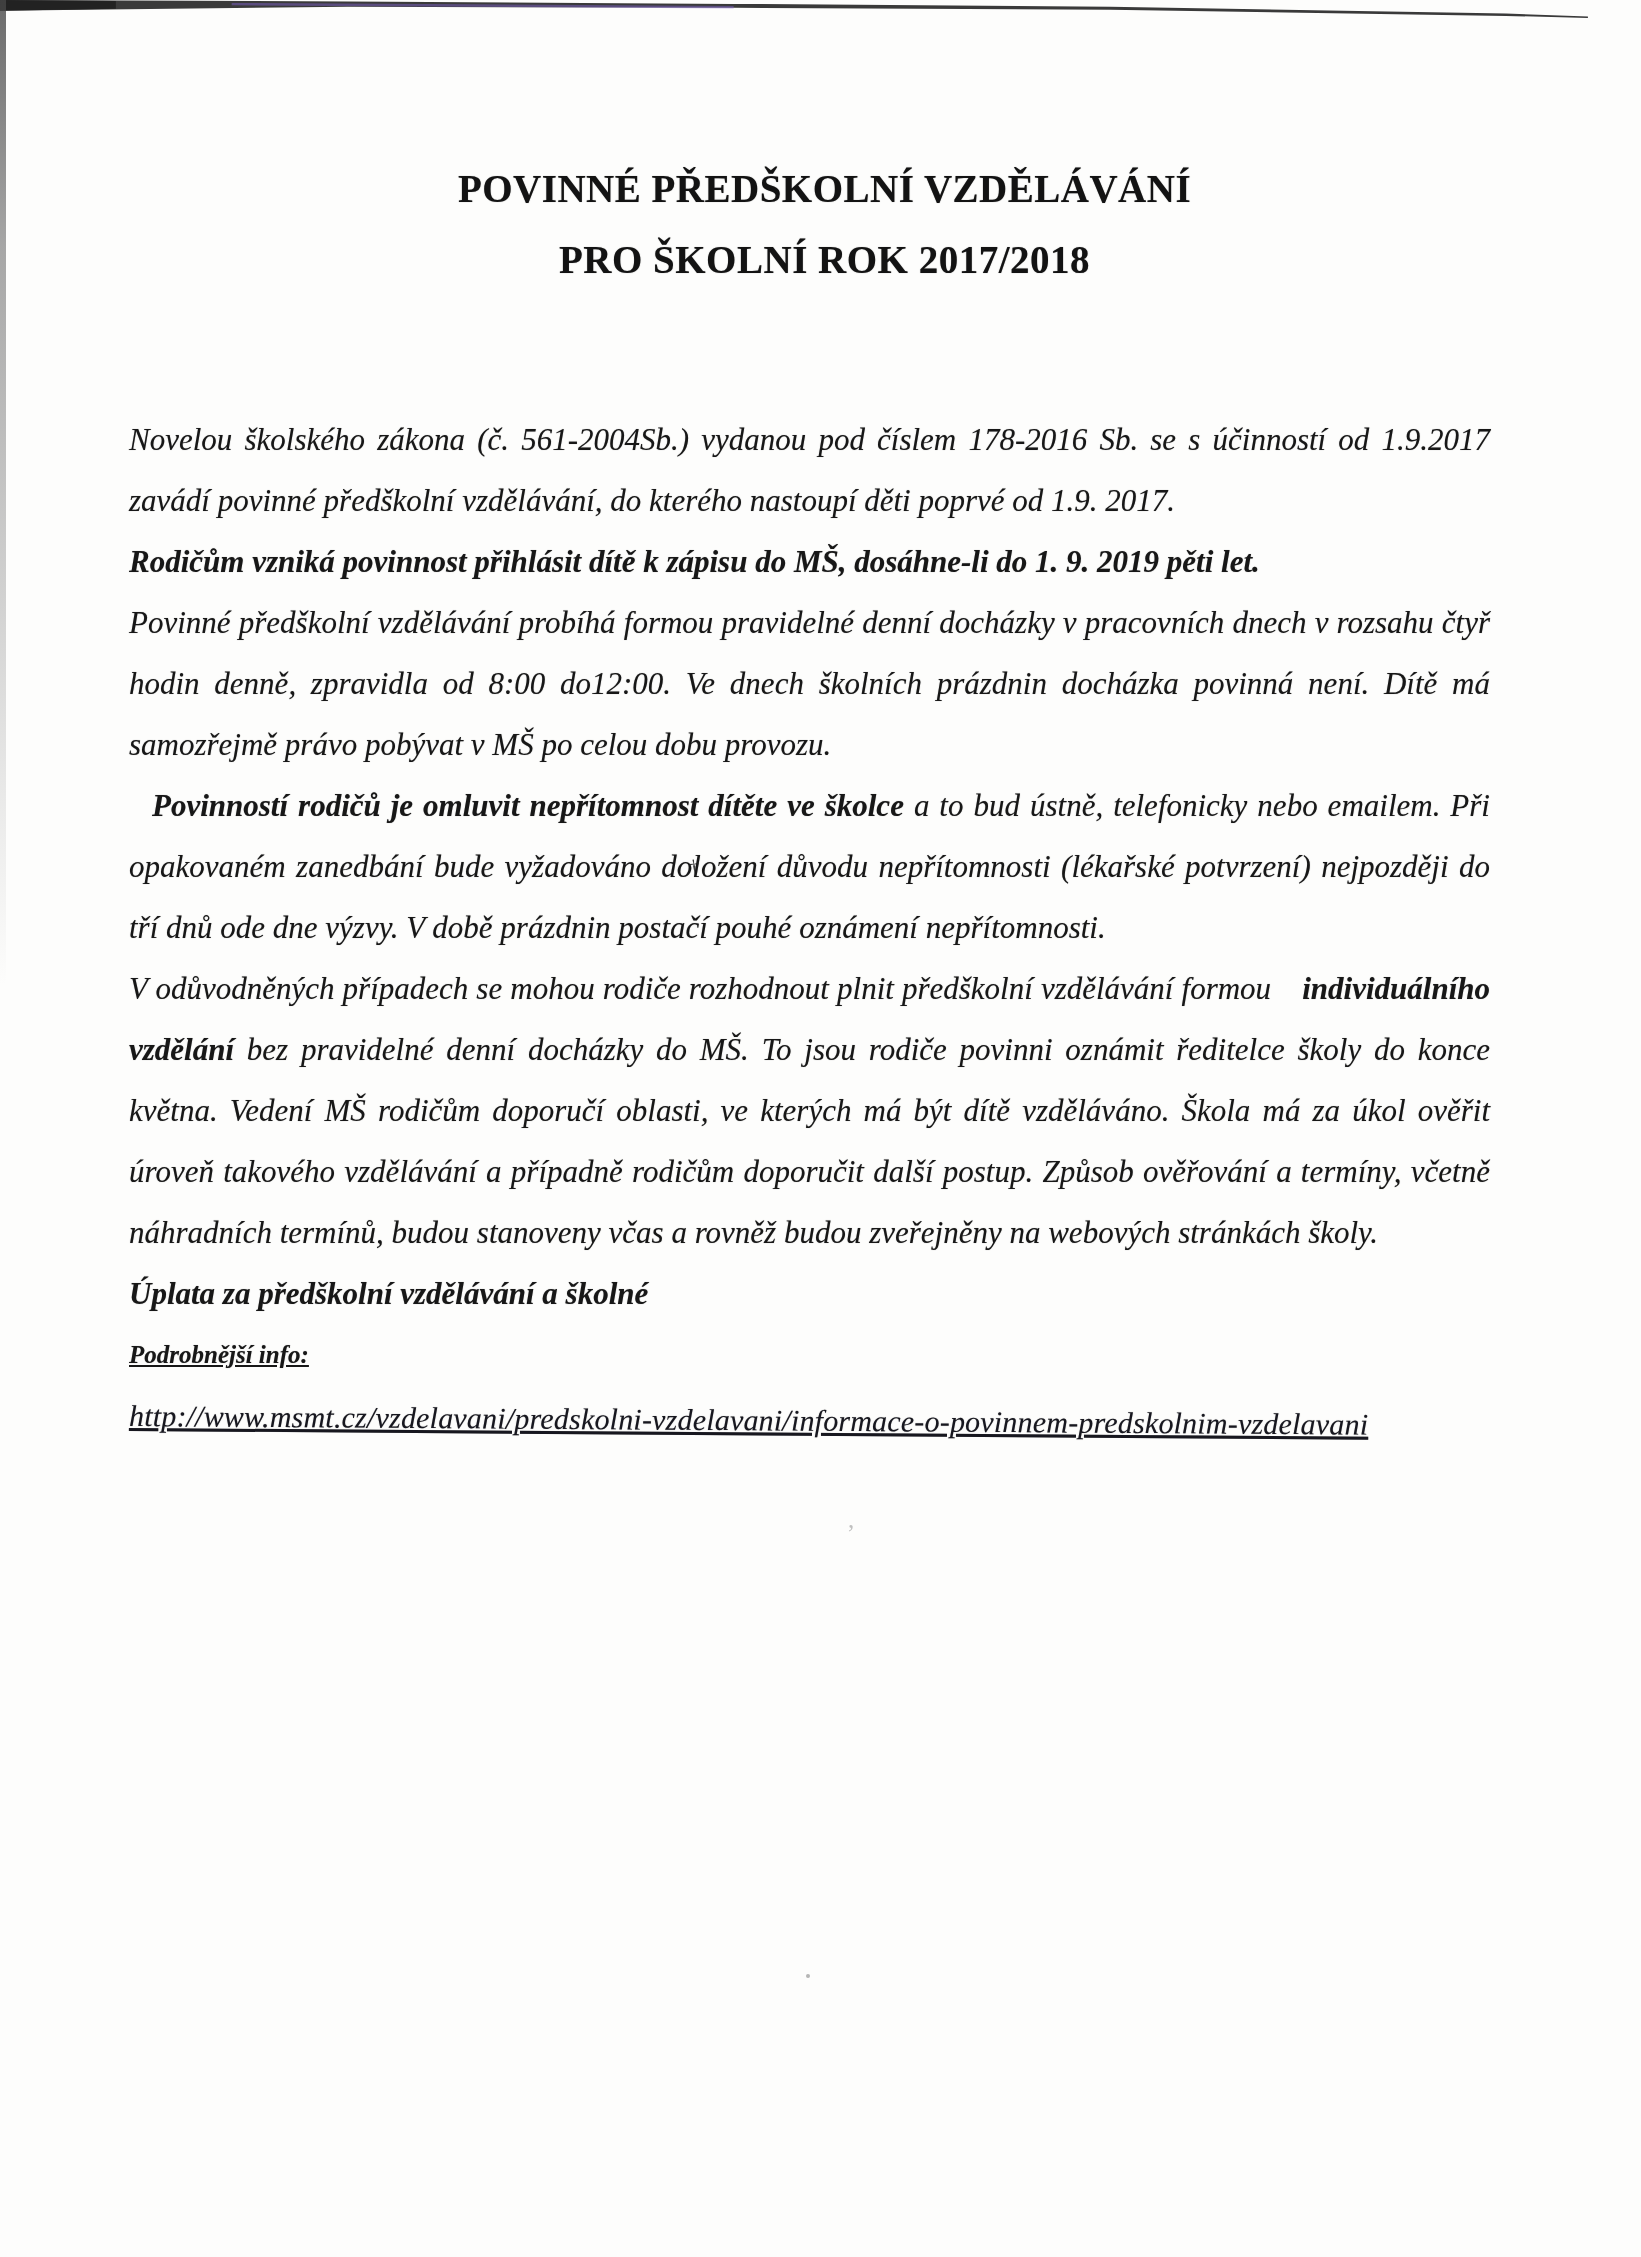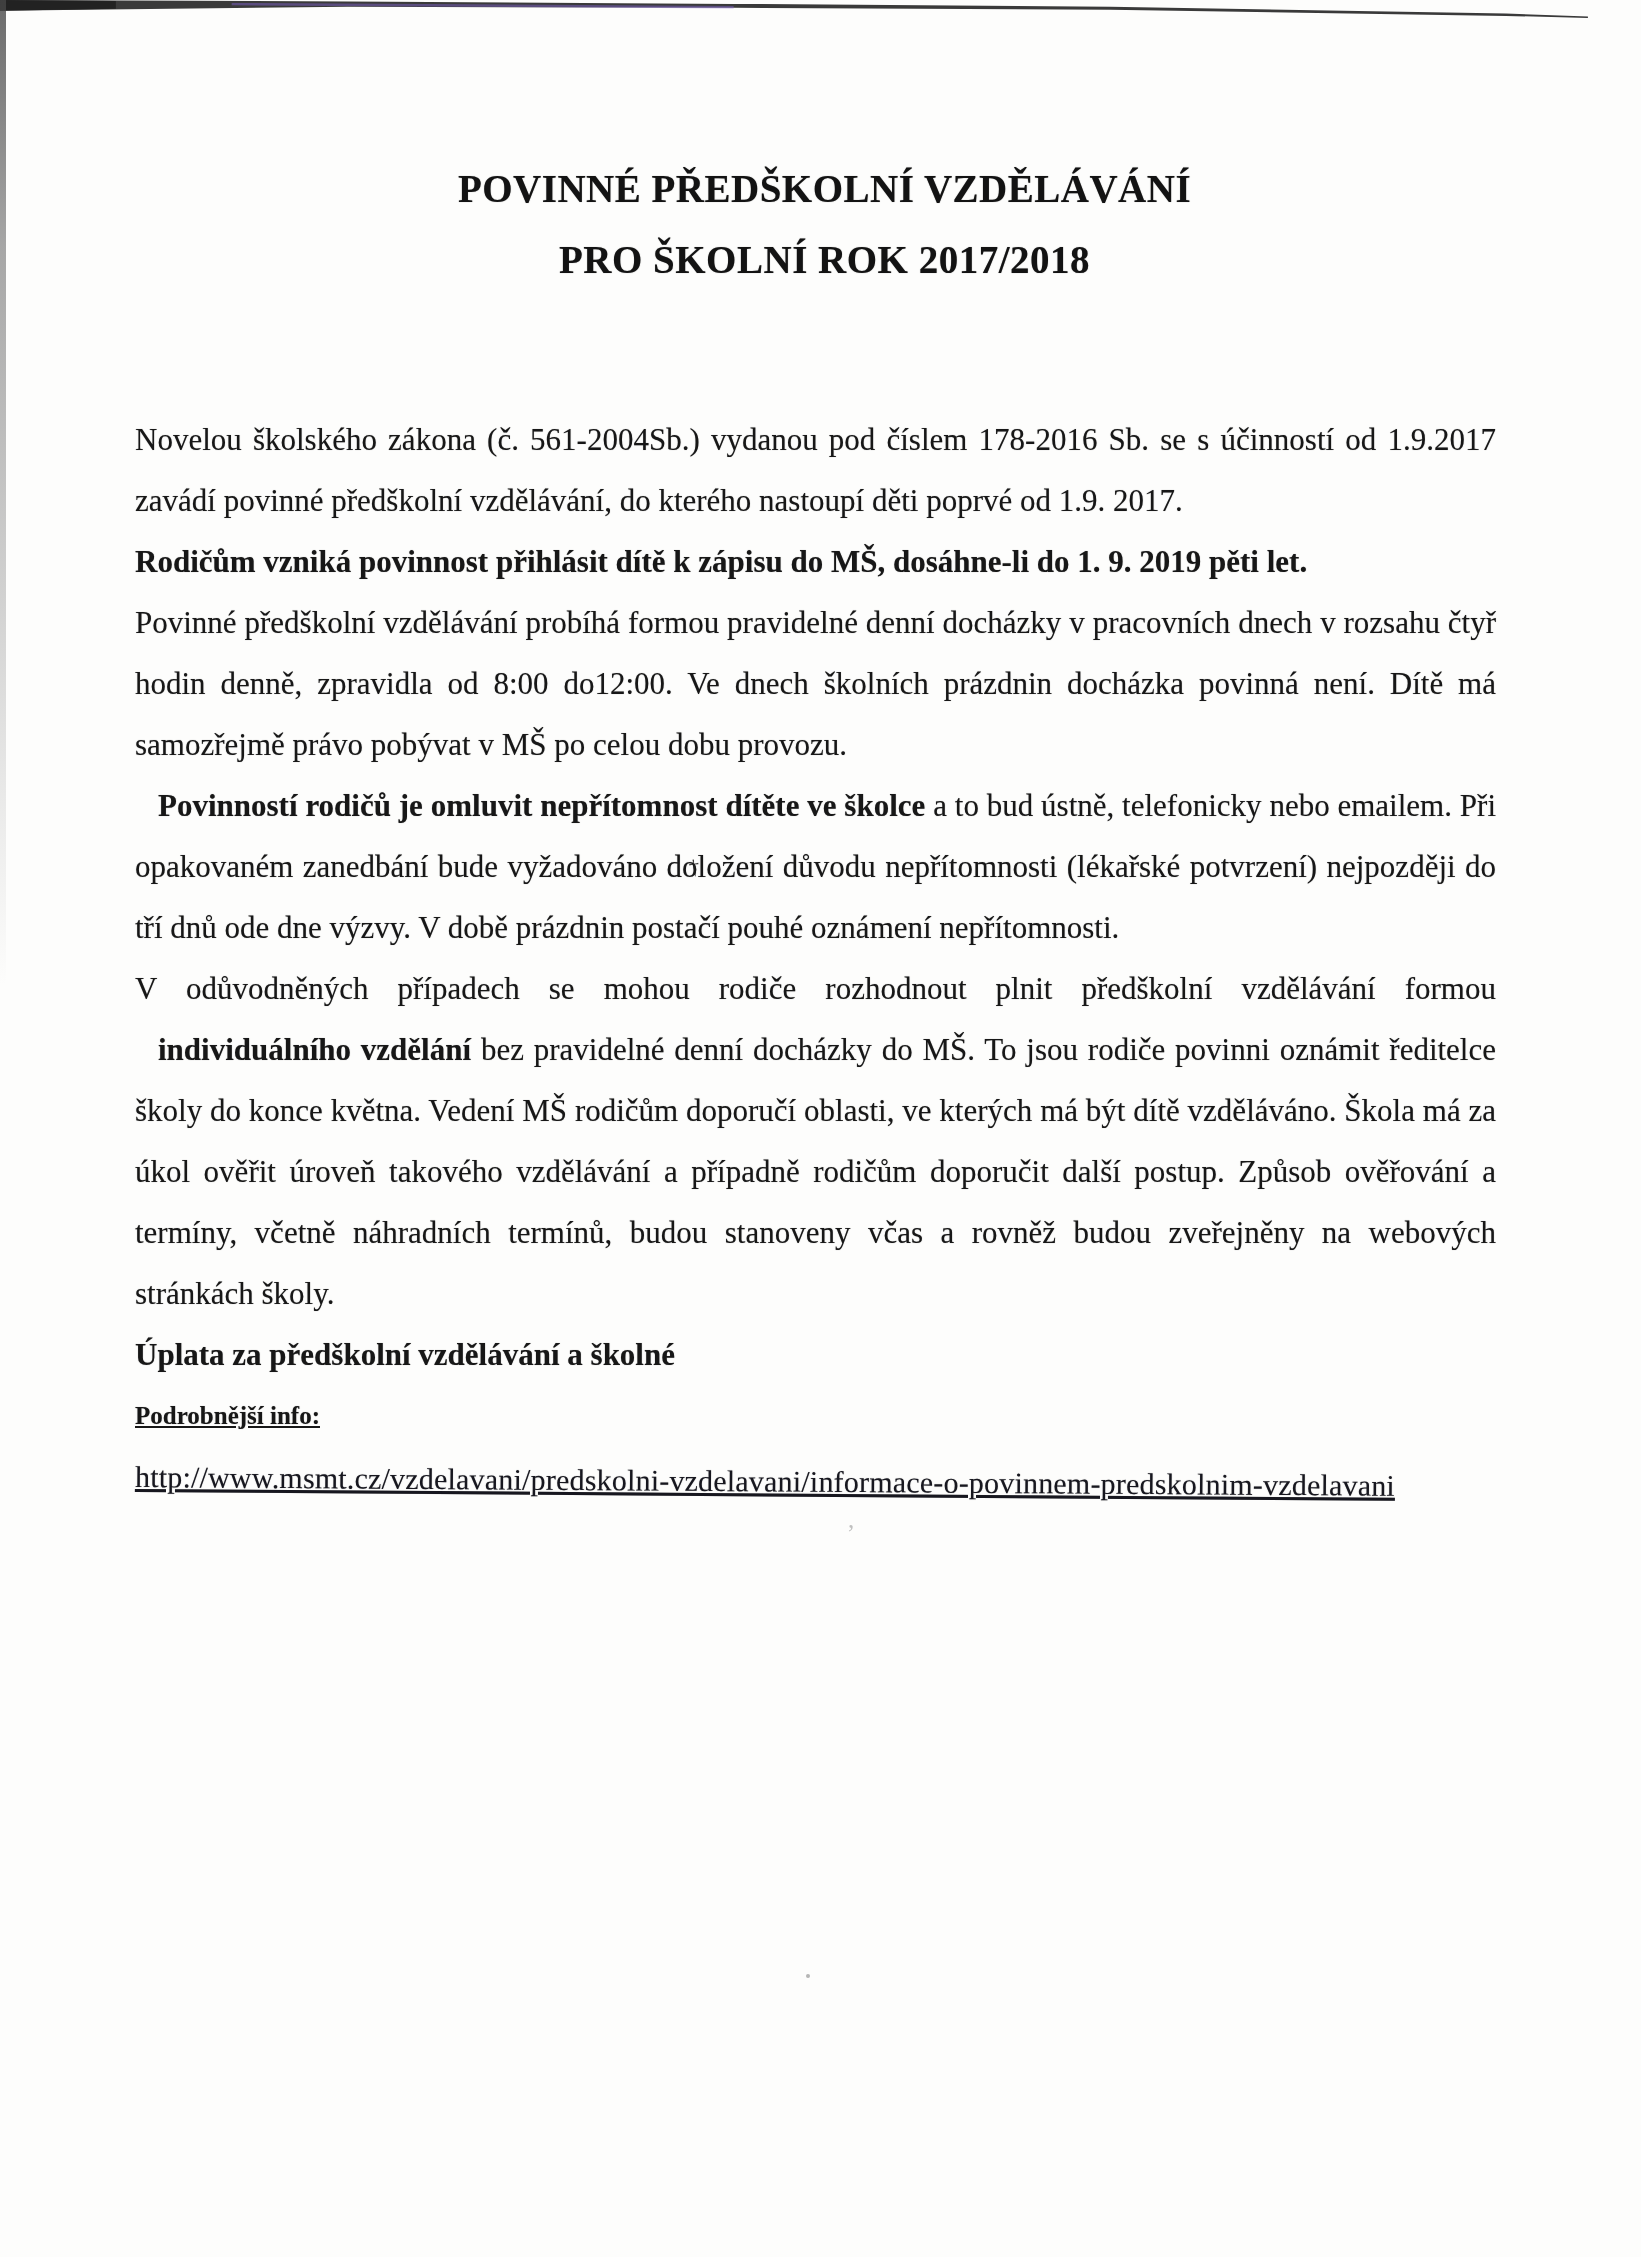--- a/index.html
+++ b/index.html
@@ -47,25 +47,26 @@
     text-align:center;
     font-weight:bold;
     font-size:39px;
     letter-spacing:0.5px;
     color:#131313;
     text-shadow:0 0 1px rgba(25,25,25,.45);
   }
   .title-line{line-height:71px;}
   
   .body-text{
-    position:absolute;top:409px;left:135px;width:1361px;
+    position:absolute;top:409px;left:129px;width:1361px;
     font-size:31px;line-height:61px;
     text-align:justify;
     color:#171717;
     text-shadow:0 0 1px rgba(25,25,25,.4);
+    font-style:italic;
   }
   .body-text p{margin:0;}
   .b{font-weight:bold;margin-left:23px;}
   .footer-info{
     margin-top:41px;
     font-weight:bold;
     font-size:25px;
     text-decoration:underline;
     text-align:left;
   }

